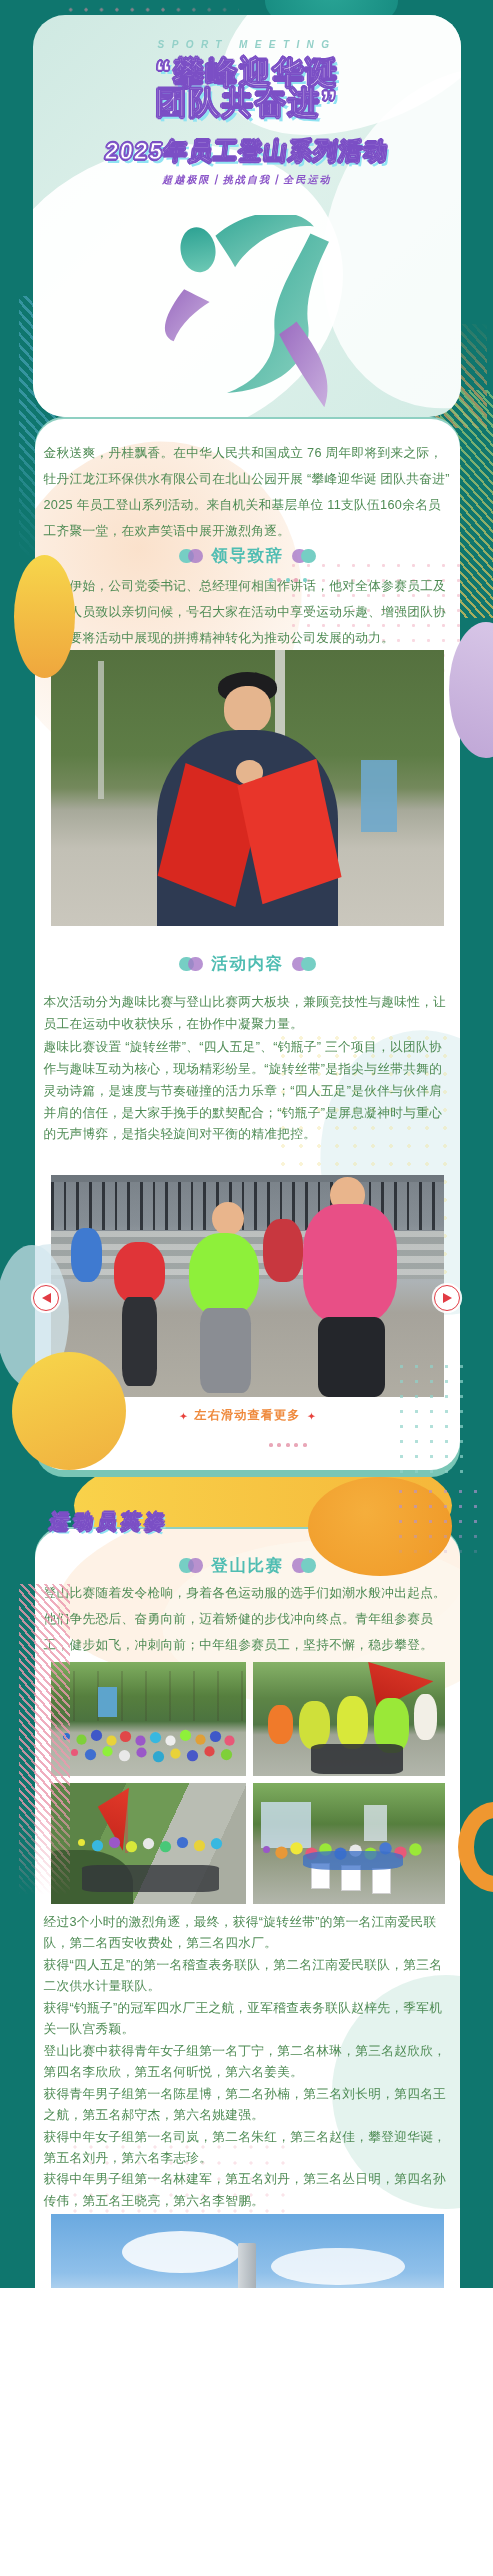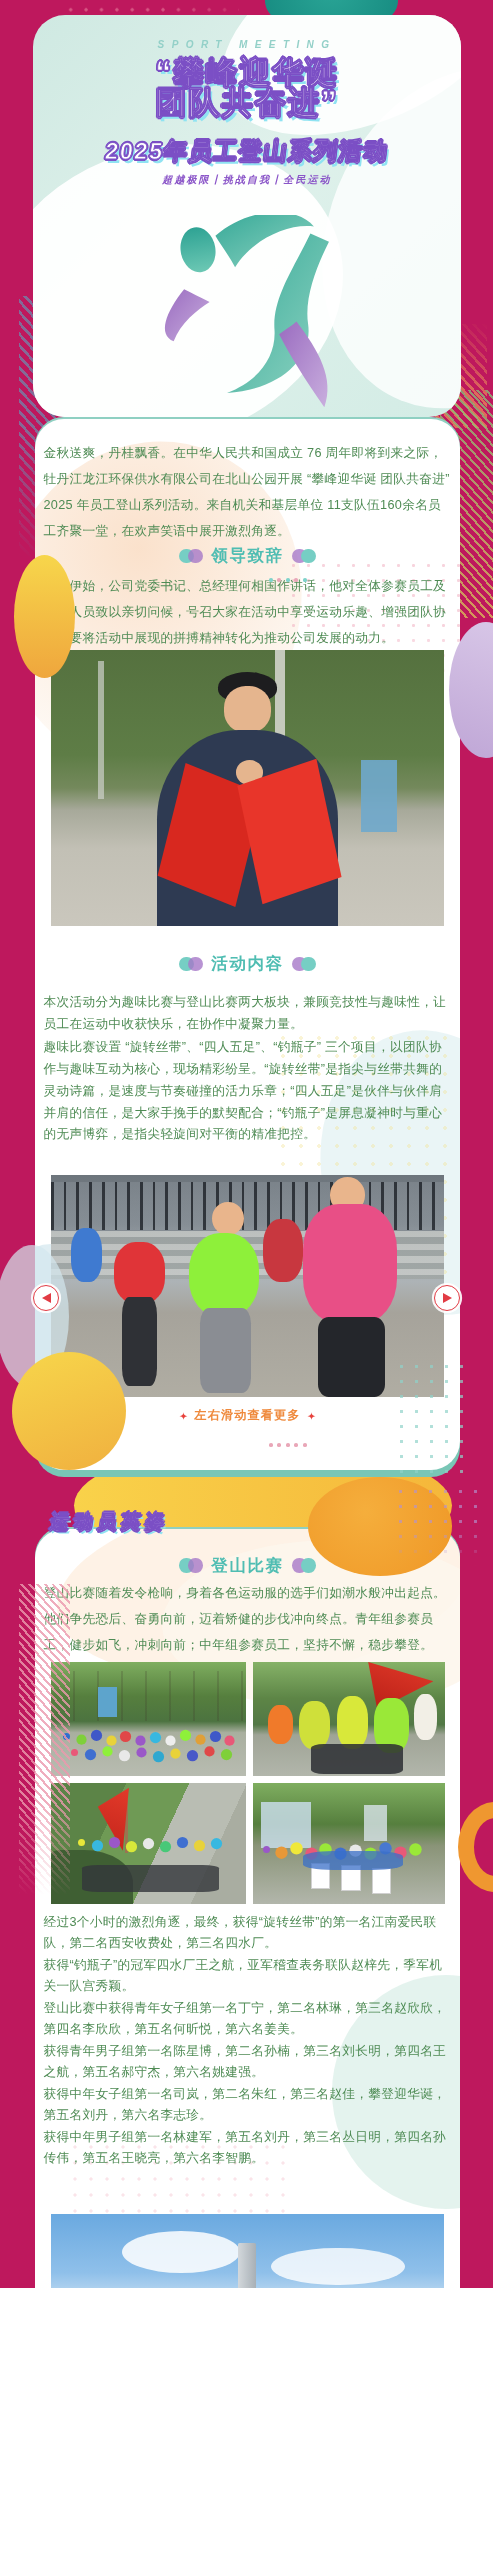--- a/index.html
+++ b/index.html
@@ -1,16 +1,16 @@
 <!DOCTYPE html>
 <html style="font-size:8.5px"><head>
 <meta charset="utf-8">
 <style>
   html,body{margin:0;padding:0;background:#fff;}
-  .page{position:relative;width:494px;height:2288px;overflow:hidden;background:#be185d;
+  .page{position:relative;width:494px;height:2288px;overflow:hidden;background:#0f766e;
         font-family:"Liberation Sans",sans-serif;}
   .abs{position:absolute;}
   
   .dotgrid{position:absolute;}
   .stripes{position:absolute;}
   .blob{position:absolute;border-radius:50%;}
   
   .hero{position:absolute;left:33px;top:15px;width:428px;height:402px;border-radius:32px;
         overflow:hidden;background:linear-gradient(135deg,#cfe9e2 0%,#dff1eb 45%,#d3ece5 100%);z-index:1;}
   .hero .wb{position:absolute;border-radius:50%;background:#fff;}
@@ -291,20 +291,21 @@
       <span class="cdots" style="left:5%;top:52%;background:#9a58c8;
             box-shadow:15px 3.2px 0 2.7px #e89838,30px -1.1px 0 2.7px #f0e83a,45px 4.2px 0 2.7px #e85878,59px 0 0 2.7px #9ae838,74px 4.2px 0 2.7px #3f6fd0,89px 1.1px 0 2.7px #e8e8e8,104px 4.2px 0 2.7px #9ae838,119px -1.1px 0 2.7px #4878d0,134px 3.2px 0 2.7px #e85878,149px 0 0 2.7px #9ae838;"></span>
       <span class="fig" style="left:30%;top:66%;width:9%;height:20%;background:#fff;border:0.5px solid #d0d0d0;"></span>
       <span class="fig" style="left:46%;top:68%;width:9%;height:20%;background:#fff;border:0.5px solid #d0d0d0;"></span>
       <span class="fig" style="left:62%;top:70%;width:9%;height:20%;background:#fff;border:0.5px solid #d0d0d0;"></span>
       <span class="fig" style="left:26%;top:56%;width:52%;height:16%;background:#3a6fc8;border-radius:30%;opacity:.75;"></span>
     </div>
 
     <div class="para results" style="top:383px;">
       <p>经过3个小时的激烈角逐，最终，获得“旋转丝带”的第一名江南爱民联队，第二名西安收费处，第三名四水厂。</p>
+      <p>获得“四人五足”的第一名稽查表务联队，第二名江南爱民联队，第三名二次供水计量联队。</p>
       <p>获得“钓瓶子”的冠军四水厂王之航，亚军稽查表务联队赵梓先，季军机关一队宫秀颖。</p>
       <p>登山比赛中获得青年女子组第一名丁宁，第二名林琳，第三名赵欣欣，第四名李欣欣，第五名何昕悦，第六名姜美。</p>
       <p>获得青年男子组第一名陈星博，第二名孙楠，第三名刘长明，第四名王之航，第五名郝守杰，第六名姚建强。</p>
       <p>获得中年女子组第一名司岚，第二名朱红，第三名赵佳，攀登迎华诞，第五名刘丹，第六名李志珍。</p>
       <p>获得中年男子组第一名林建军，第五名刘丹，第三名丛日明，第四名孙传伟，第五名王晓亮，第六名李智鹏。</p>
     </div>
 
     <div class="photo" style="left:16px;top:685px;width:393px;height:210px;
                 background:linear-gradient(180deg,#6aa9e0 0%,#8fc0ea 28%,#cfe3f4 44%,#3c5a33 46%,#46683a 56%,#7a8a6e 62%,#9aa092 70%,#aeb2a6 78%,#b9bcb1 100%);">
       <span class="fig" style="left:18%;top:8%;width:30%;height:20%;background:#fff;border-radius:50%;opacity:.85;"></span>

